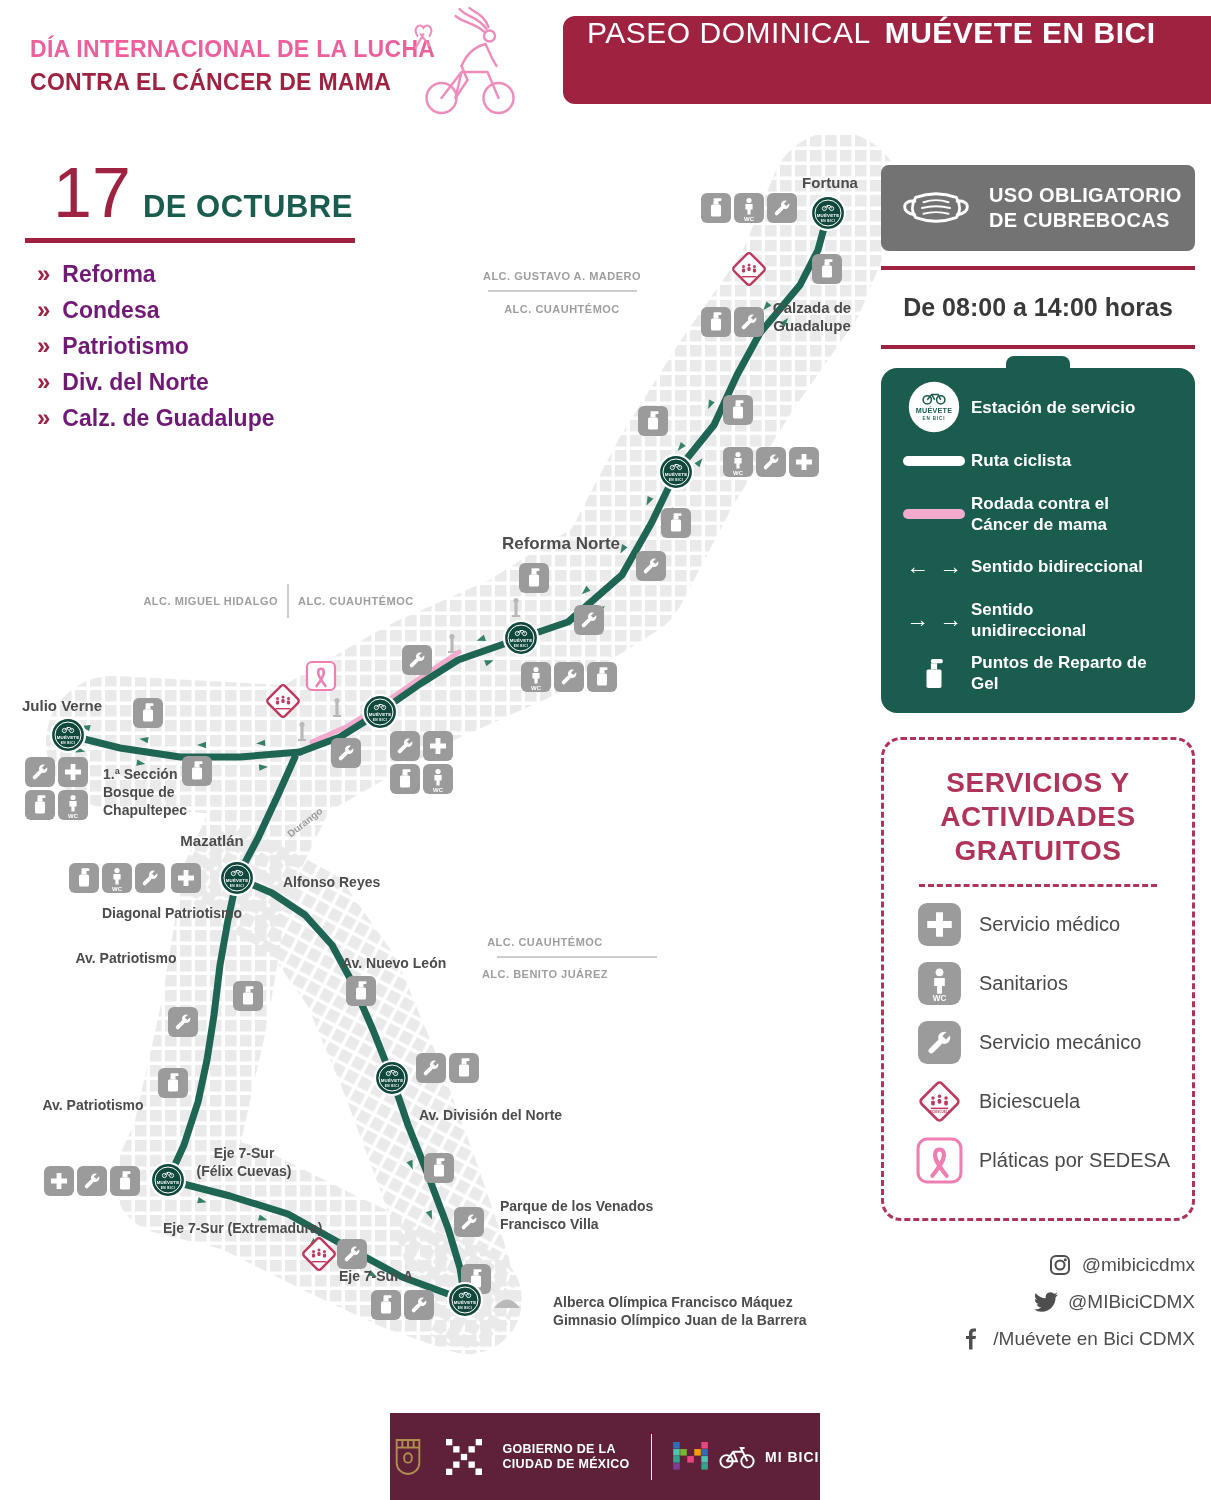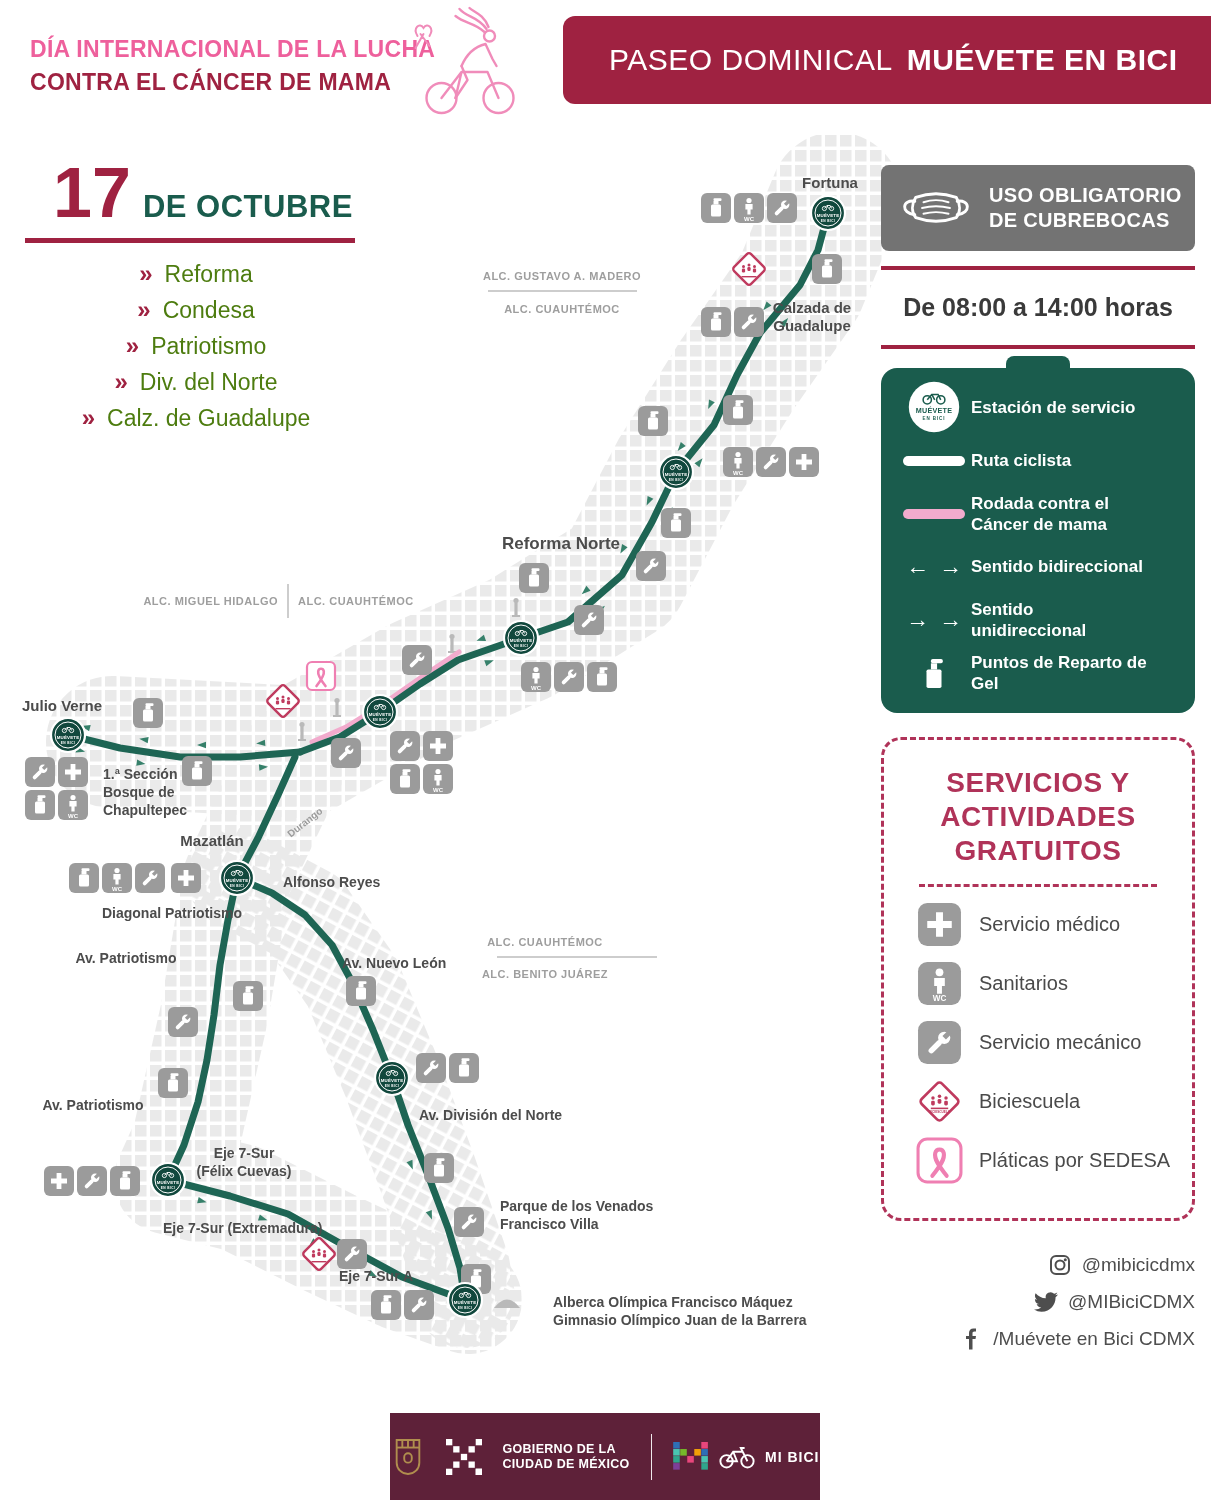--- a/index.html
+++ b/index.html
@@ -6,33 +6,33 @@
   .poster{position:relative;width:1211px;height:1500px;background:#fff;overflow:hidden;
           font-family:"Liberation Sans",sans-serif;}
   #map-svg{position:absolute;left:0;top:0;width:1211px;height:1500px;font-family:"Liberation Sans",sans-serif;}
 
   
   .campaign{position:absolute;left:30px;top:36px;}
   .camp1{font-size:23px;font-weight:800;color:#ee609c;letter-spacing:.3px;}
   .camp2{font-size:23px;font-weight:800;color:#9f2241;margin-top:6px;letter-spacing:.3px;}
   .cyclist{position:absolute;left:402px;top:6px;width:128px;height:118px;}
   .banner{position:absolute;left:563px;top:16px;width:648px;height:88px;background:#9f2241;
-          border-radius:12px 0 0 12px;display:flex;align-items:center;padding-left:46px;
+          border-radius:12px 0 0 12px;display:flex;padding-left:24px;
           gap:14px;color:#fff;box-sizing:border-box;}
   .banner-reg{font-size:30px;font-weight:400;letter-spacing:.5px;}
   .banner-bold{font-size:30px;font-weight:800;letter-spacing:.5px;}
 
   
   .date-block{position:absolute;left:25px;top:158px;width:330px;}
   .date-row{display:flex;align-items:baseline;padding-left:28px;}
-  .day{font-size:70px;font-weight:700;color:#9f2241;line-height:1;}
+  .day{font-size:70px;font-weight:400;color:#9f2241;line-height:1;}
   .month{font-size:31px;font-weight:800;color:#1a5c4d;margin-left:12px;letter-spacing:.5px;}
   .date-rule{height:5px;background:#9f2241;margin-top:10px;}
   .route-list{list-style:none;margin:13px 0 0;padding:0 0 0 12px;}
-  .route-list li{font-size:23px;color:#4d7c0f;line-height:35px;font-weight:400;text-align:center;}
+  .route-list li{font-size:23px;color:#701a75;line-height:35px;font-weight:700;}
   .route-list li::before{content:"»";color:#9f2241;font-size:24px;font-weight:700;margin-right:12px;}
 
   
   .mask-box{position:absolute;left:881px;top:165px;width:314px;height:86px;background:#737373;
             border-radius:8px;display:flex;align-items:center;padding-left:14px;box-sizing:border-box;gap:12px;}
   .mask-icon{width:82px;height:54px;flex:none;}
   .mask-text div{font-size:20px;font-weight:800;color:#fff;line-height:25px;letter-spacing:.3px;}
 
   .sched{position:absolute;left:881px;top:266px;width:314px;}
   .sched-rule{height:4px;background:#9f2241;}

